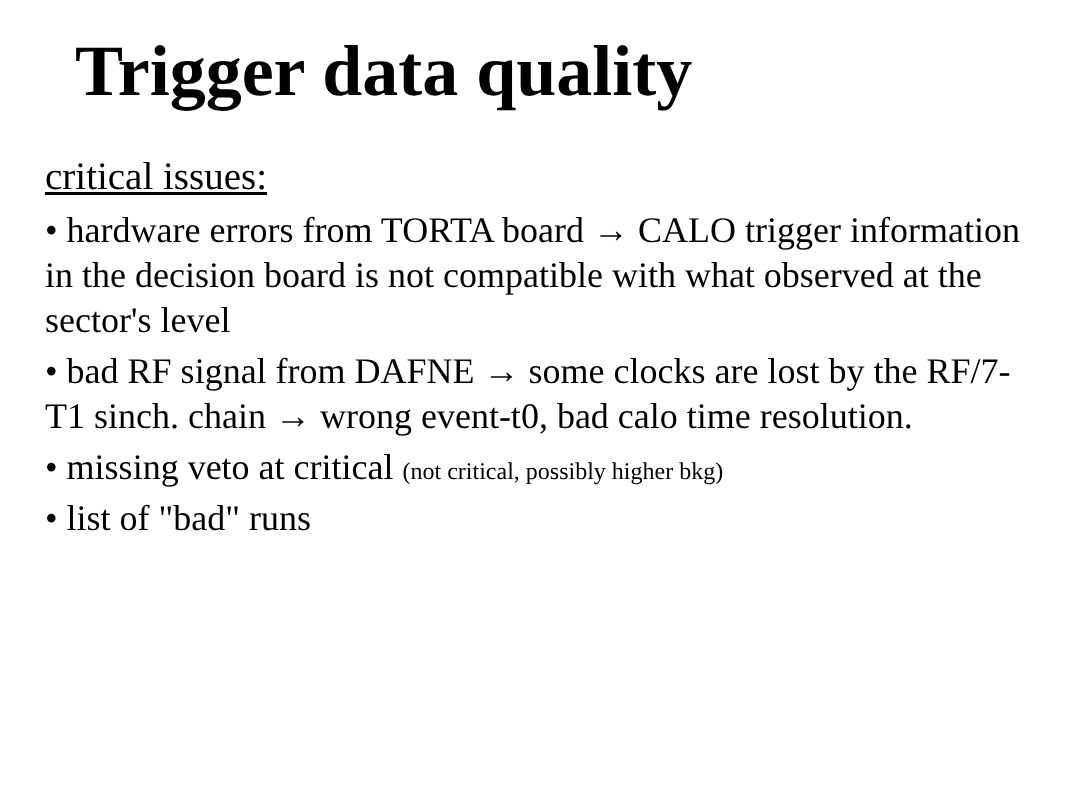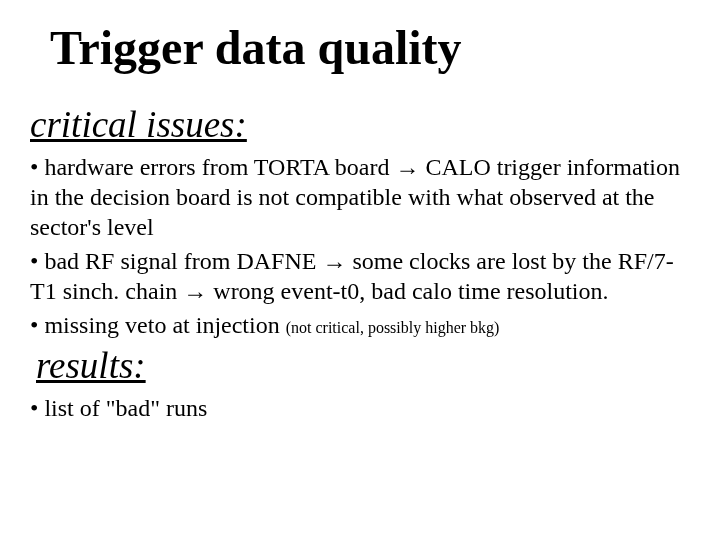--- a/index.html
+++ b/index.html
@@ -15,22 +15,21 @@
     padding: 20px 30px 20px 30px;
     box-sizing: border-box;
   }
   .title {
     font-size: 48px;
     font-weight: bold;
     margin-left: 20px;
     margin-bottom: 28px;
   }
   .section-heading {
-    font-size: 37px;
-    font-style: italic;
+    font-size: 26px;
     text-decoration: underline;
     margin-bottom: 6px;
   }
   .body-text {
     font-size: 24px;
     line-height: 1.25;
     margin-bottom: 4px;
   }
   .small-paren {
     font-size: 16px;
@@ -43,20 +42,19 @@
 
   <div class="title">Trigger data quality</div>
 
   <div class="section-heading">critical issues:</div>
 
   <div class="body-text">•  hardware errors from  TORTA board → CALO trigger information in the decision board is not compatible with what observed at the sector's level</div>
 
   <div class="body-text">•  bad RF signal from DAFNE  → some clocks are lost by the  RF/7-T1 sinch. chain →  wrong event-t0, bad calo time resolution.</div>
 
   <div class="body-text">
-    <span>• missing veto at injection </span><span class="small-paren">(not critical, possibly higher bkg)</span>
+    <span>• missing veto at critical </span><span class="small-paren">(not critical, possibly higher bkg)</span>
   </div>
 
-  <div class="section-heading" style="margin-top:2px; margin-left:6px;">results:</div>
 
   <div class="body-text">• list of  "bad" runs</div>
 
 </div>
 
 </body></html>

